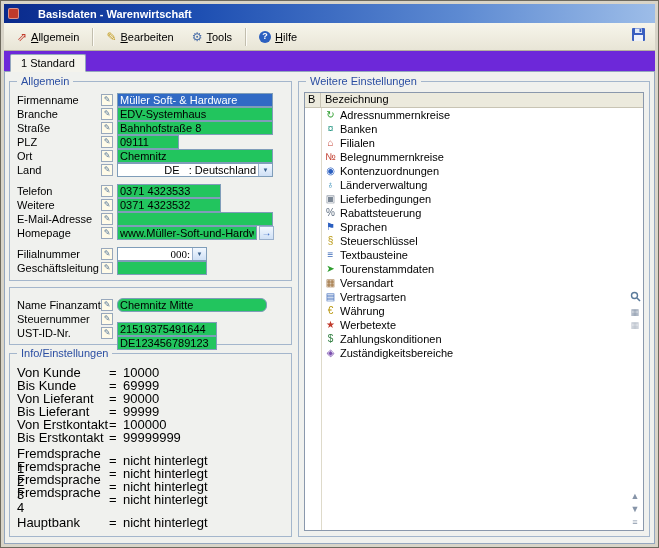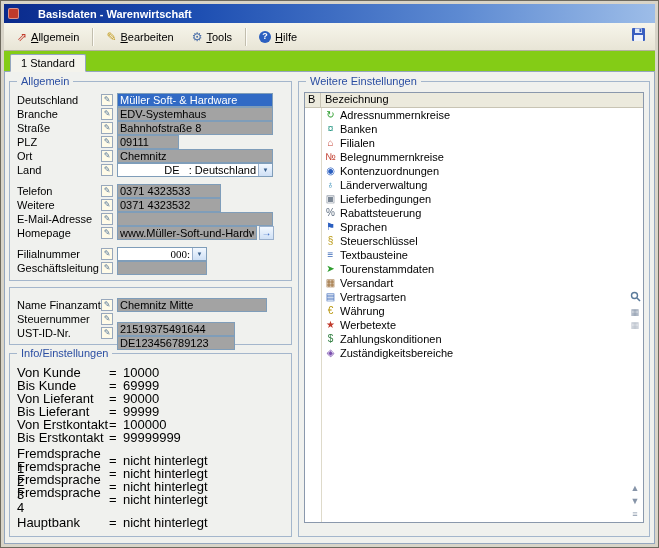--- a/index.html
+++ b/index.html
@@ -25,54 +25,54 @@
   .ic-bearbeiten { color:#c29a1b; }
   .ic-tools { color:#4a6ea8; }
   .help-badge { width:12px; height:12px; border-radius:50%; background:#2b5fc0; color:#fff;
                 font-size:9px; font-weight:bold; display:inline-flex; align-items:center; justify-content:center; }
   .msep { width:1px; height:18px; background:#c2beae; box-shadow:1px 0 0 #fdfcf7; margin:0 3px; }
   .mspacer { flex:1; }
   .savebtn { padding:2px 3px; border:1px solid transparent; border-radius:2px; display:flex; align-items:center; }
   .key-u { text-decoration:underline; }
 
   
-  .tabstrip { height:21px; flex:0 0 21px; background:#84cc16; padding:3px 2px 4px 6px; display:flex; }
+  .tabstrip { height:21px; flex:0 0 21px; background:#6d28d9; padding:3px 2px 4px 6px; display:flex; }
   .tab { background:#f4f3ec; border:1px solid #94a6be; border-bottom:1px solid #f4f3ec; border-radius:2px 2px 0 0;
          font-size:11px; padding:2px 10px 0 10px; height:18px; position:relative; z-index:2; }
 
   
   .content { flex:1; position:relative; background:#f0f1ee; border:1px solid #94a6be; border-top:1px solid #94a6be; margin-top:-1px; }
 
   .group { position:absolute; border:1px solid #a4b6cc; }
   .gtitle { position:absolute; top:-7px; left:7px; background:#f0f1ee; padding:0 4px; font-size:11px; color:#2b4ea2; white-space:nowrap; }
 
   .g-allgemein { left:4px; top:9px;  width:283px; height:200px; padding:11px 6px 0 7px; }
   .g-steuer    { left:4px; top:215px; width:283px; height:58px;  padding:10px 6px 0 7px; }
   .g-info      { left:4px; top:281px; width:283px; height:184px; padding:12px 6px 0 7px; }
-  .g-weitere   { left:293px; top:9px; width:352px; height:456px; padding:10px 5px 13px 5px; }
+  .g-weitere   { left:293px; top:9px; width:352px; height:456px; padding:10px 5px 5px 5px; }
 
   
   .frow { display:flex; align-items:center; height:14px; margin-bottom:0; }
   .flabel { width:84px; font-size:11px; flex:0 0 84px; }
   .editbox { width:12px; height:12px; flex:0 0 12px; border:1px solid #98a8bc; background:#fffbe8;
              font-size:8px; line-height:10px; text-align:center; color:#5a7a9a; margin-right:4px; }
-  .tinput { height:14px; border:1px solid #7f9db9; font-size:11px; padding:0 2px; background:#a3a3a3;
+  .tinput { height:14px; border:1px solid #7f9db9; font-size:11px; padding:0 2px; background:#22c55e;
             font-family:"Liberation Sans", sans-serif; }
   .selected { background:#316ac5; color:#fff; }
   .w-wide { width:156px; } .w-plz { width:62px; } .w-tel { width:104px; }
   .w-home { width:140px; } .w-gl { width:90px; }
   .combo { display:flex; height:14px; border:1px solid #7f9db9; background:#fff;text-align:right; }
   .combo.w-wide { width:156px; } .combo.w-fil { width:90px;font-family:Liberation Serif, serif; }
   .combo-value { flex:1; font-size:11px; padding:0 2px; white-space:pre; overflow:hidden; }
   .combo-btn { width:14px; flex:0 0 14px; background:linear-gradient(#f2f8ff,#cfe0f5); border-left:1px solid #9ab0cc;
                font-size:6px; color:#3a618f; display:flex; align-items:center; justify-content:center; }
   .gobtn { width:15px; height:14px; margin-left:2px; border:1px solid #9ab0cc; background:linear-gradient(#f2f8ff,#cfe0f5);
            color:#2b5fc0; font-size:10px; line-height:12px; text-align:center; cursor:default; }
   .fgap { height:7px; }
-  .w-fin { width:150px; } .w-stnr { width:118px;margin-top:20px; }
+  .w-fin { width:150px;border-radius:6px; } .w-stnr { width:100px;margin-top:20px; }
 
   
   .irow { display:flex; align-items:center; height:13px; font-size:13px; }
   .ilabel { width:92px; flex:0 0 92px; }
   .ieq { width:14px; flex:0 0 14px; }
   .igap { height:10px; }
 
   
   .list { position:relative; width:100%; height:100%; background:#fff; border:1px solid #8a98ac; overflow:hidden; }
   .list-header { display:flex; height:15px; background:#eceadd; border-bottom:1px solid #c8c4b4; font-size:11px; }
@@ -136,21 +136,21 @@
   <div class="tabstrip">
     <div class="tab"><span>1 Standard</span></div>
   </div>
 
   <div class="content">
 
     <div class="group g-allgemein">
       <span class="gtitle">Allgemein</span>
 
       <div class="frow">
-        <span class="flabel">Deutschland</span>
+        <span class="flabel">Firmenname</span>
         <span class="editbox">✎</span>
         <input class="tinput w-wide selected" value="Müller Soft- &amp; Hardware" style="">
       </div>
       <div class="frow">
         <span class="flabel">Branche</span>
         <span class="editbox">✎</span>
         <input class="tinput w-wide" value="EDV-Systemhaus" style="">
       </div>
       <div class="frow">
         <span class="flabel">Straße</span>

